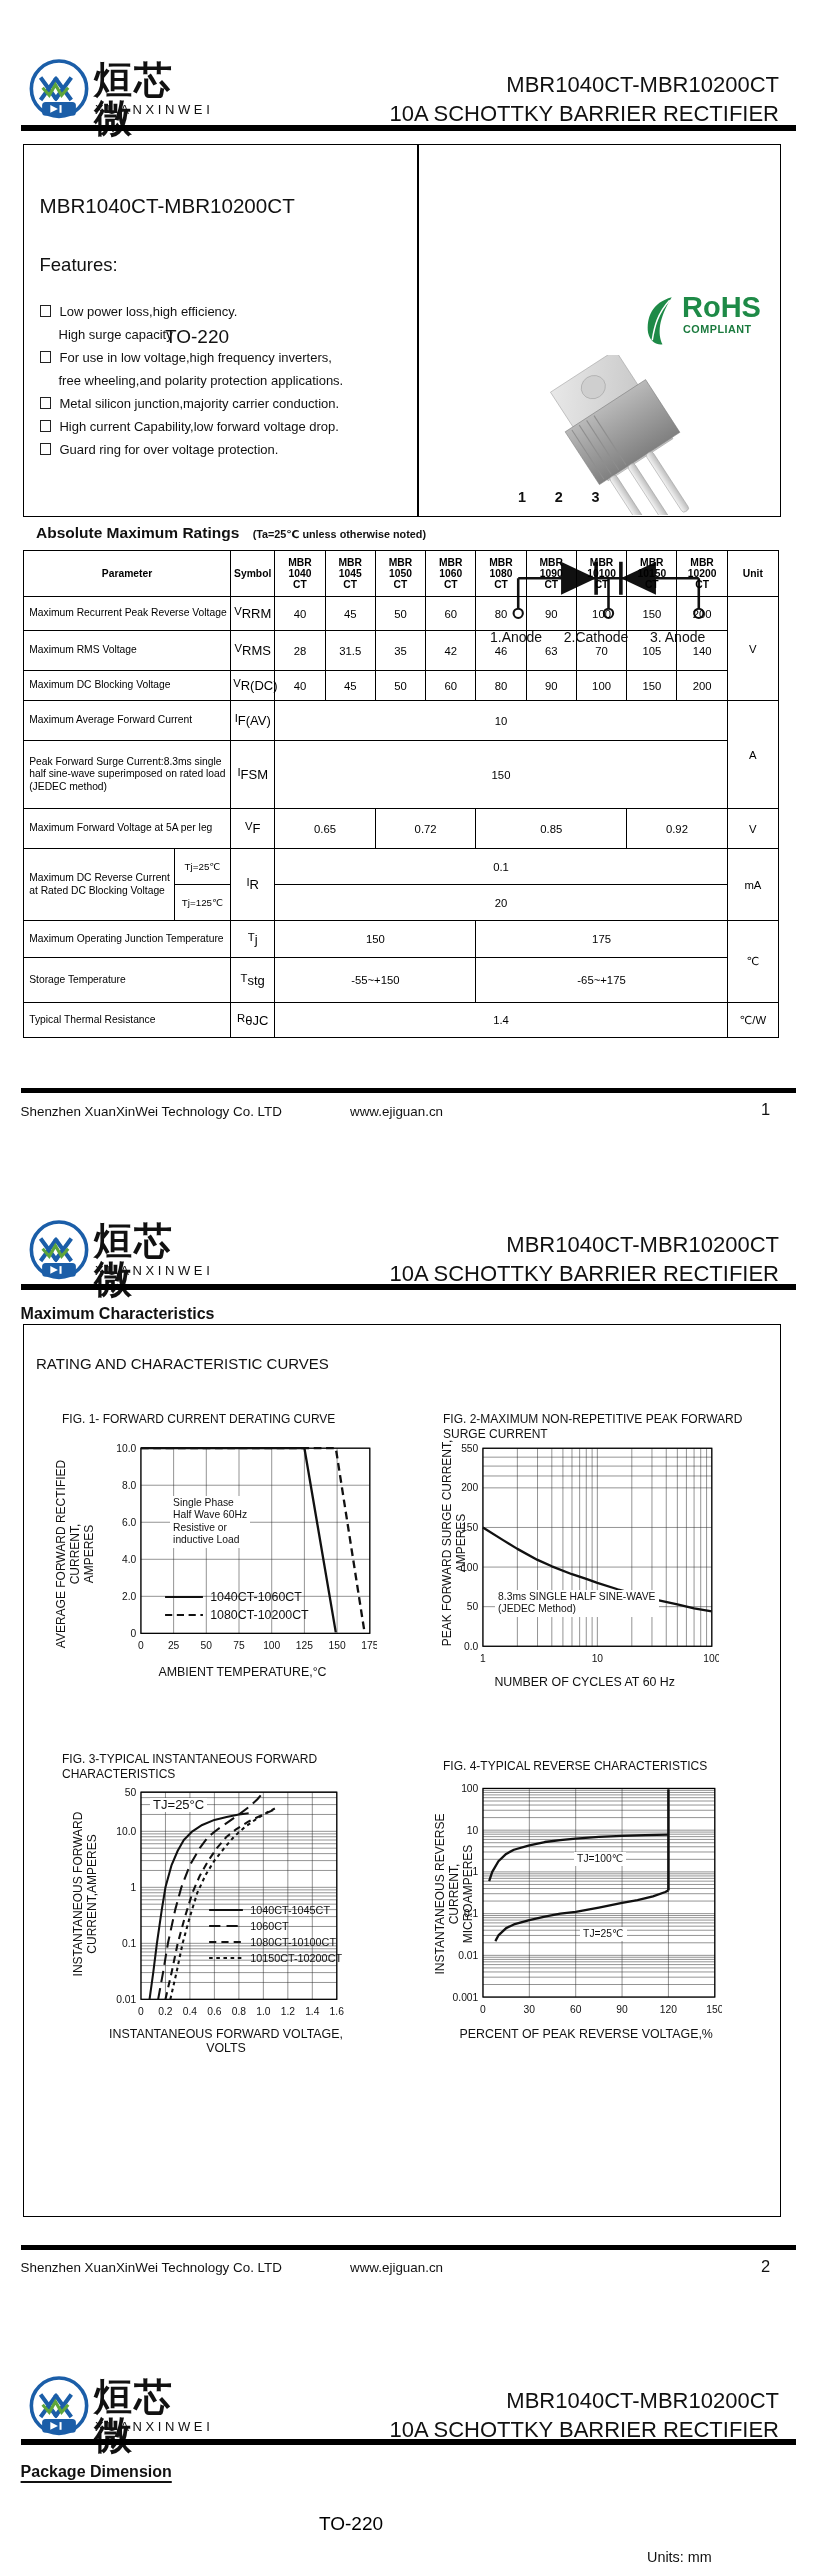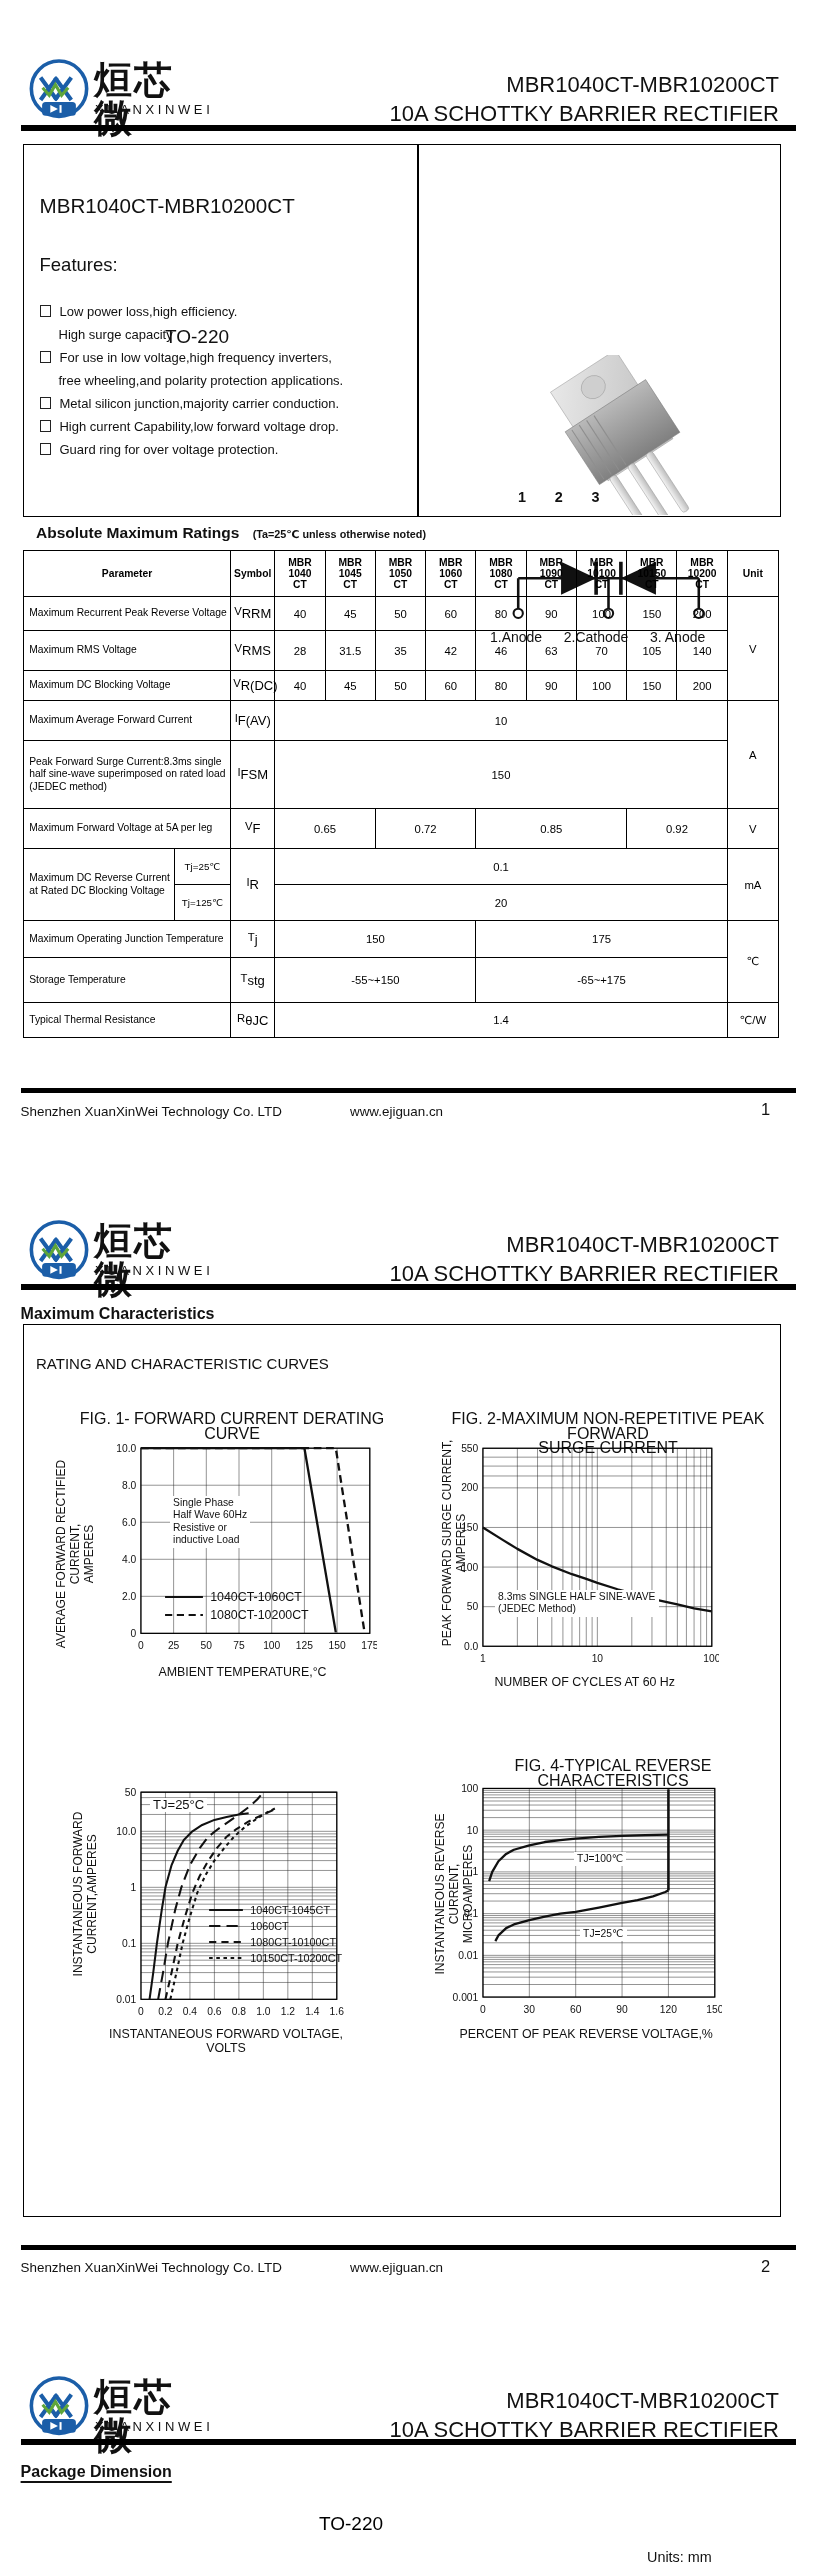--- a/index.html
+++ b/index.html
@@ -40,21 +40,21 @@
   .pc{text-align:left;font-size:10.3px;padding-left:5.2px !important;line-height:12.4px;}
   .vc{text-align:center;font-size:11.3px;}
   .sym{text-align:center;font-size:11.3px;}
   .sym sub{font-size:13px;}
   .cond{text-align:center;font-size:9.8px;}
   
   .curvebox{position:absolute;left:23px;top:167px;width:756px;height:891px;border:1.5px solid #000;}
   .curves-title{position:absolute;left:36px;top:198px;font-size:15px;color:#111;}
   
   .fig{position:absolute;height:330px;}
-  .fig-title{position:absolute;left:0;top:3.1px;width:100%;text-align:center;font-size:16px;font-weight:500;color:#111;line-height:14.4px;}
+  .fig-title{position:absolute;left:0;top:3.1px;width:100%;font-size:12px;font-weight:500;color:#111;line-height:14.4px;}
   .ylab{position:absolute;transform:rotate(-90deg);text-align:center;font-size:12px;color:#111;line-height:14px;}
   .xlab{position:absolute;text-align:center;font-size:12.4px;color:#111;line-height:14.4px;}
   .anno{position:absolute;font-size:10.3px;color:#111;line-height:12.4px;background:#fff;padding:1px 3.1px;}
   .legend{position:absolute;}
   .leg-row{display:flex;align-items:center;gap:7.2px;margin-bottom:4.1px;}
   .leg-row span{font-size:12.4px;color:#111;}
   .leg-row.sm span{font-size:10.8px;}
   .leg-line{stroke:#111;stroke-width:4;}
   svg .grid{stroke:#2e2e2e;stroke-width:1;}
   svg .axisbox{fill:none;stroke:#000;stroke-width:2.4;}
@@ -123,20 +123,28 @@
         <div class="feat-item">
             <span class="chk"></span>
             <span>High current Capability,low forward voltage drop.</span>
           </div>
         <div class="feat-item">
             <span class="chk"></span>
             <span>Guard ring for over voltage protection.</span>
           </div>
       </div>
 
+      <div class="rohs">
+        <svg width="41" height="54" viewBox="0 0 80 105">
+          <path d="M58 8 C20 18 8 48 12 78 C16 96 30 102 40 100 C30 80 32 50 58 8 Z" fill="#1e8a47"></path>
+          <path d="M54 14 C30 40 24 66 20 92" stroke="#fff" stroke-width="3" fill="none"></path>
+        </svg>
+        <div class="rohs-txt">RoHS</div>
+        <div class="rohs-sub">COMPLIANT</div>
+      </div>
       <div class="to220-label">TO-220</div>
 
       <div class="pkg3d">
         <svg width="165" height="160" viewBox="0 0 320 310">
           <defs>
             <linearGradient id="gTab" x1="0" y1="0" x2="1" y2="1">
               <stop offset="0" stop-color="#e8e8e8"></stop>
                 <stop offset="1" stop-color="#bdbdbd"></stop>
             </linearGradient>
             <linearGradient id="gBody" x1="0" y1="0" x2="0" y2="1">
@@ -469,20 +477,22 @@
           <text x="55" y="95.99999999999999" class="tick" text-anchor="end">200</text>
           <text x="55" y="19" class="tick" text-anchor="end">550</text>
           <polyline points="64.0,166.0 103.2,190.6 131.0,207.6 170.2,229.1 198.0,241.5 237.1,256.9 264.9,266.1 286.5,273.8 325.7,286.1 353.5,293.8 392.7,304.6 442.0,315.4 474.5,323.1 509.0,329.2" fill="none" stroke="#111" stroke-width="4.5" stroke-linecap="butt" stroke-linejoin="round"></polyline>
         </svg>
       <div class="anno pre" style="left:52px;top:181px">8.3ms SINGLE HALF SINE-WAVE
 (JEDEC Method)</div>
       <div class="xlab" style="left:7.2px;top:266px;width:269px">NUMBER OF CYCLES AT 60 Hz</div>
     </div>
 
     <div class="fig" style="left:62px;top:592px;width:340px">
+      <div class="fig-title pre">FIG. 3-TYPICAL INSTANTANEOUS FORWARD
+CHARACTERISTICS</div>
       <div class="ylab pre" style="left:-88px;top:131px;width:222px">INSTANTANEOUS FORWARD
 CURRENT,AMPERES</div>
       <svg id="fig3" width="236" height="236" style="position:absolute;left:46px;top:37px" viewBox="0 0 458 458">
           <line x1="64" y1="12" x2="64" y2="414" class="grid"></line>
           <line x1="111.5" y1="12" x2="111.5" y2="414" class="grid"></line>
           <line x1="159" y1="12" x2="159" y2="414" class="grid"></line>
           <line x1="206.49999999999997" y1="12" x2="206.49999999999997" y2="414" class="grid"></line>
           <line x1="254" y1="12" x2="254" y2="414" class="grid"></line>
           <line x1="301.5" y1="12" x2="301.5" y2="414" class="grid"></line>
           <line x1="348.99999999999994" y1="12" x2="348.99999999999994" y2="414" class="grid"></line>

